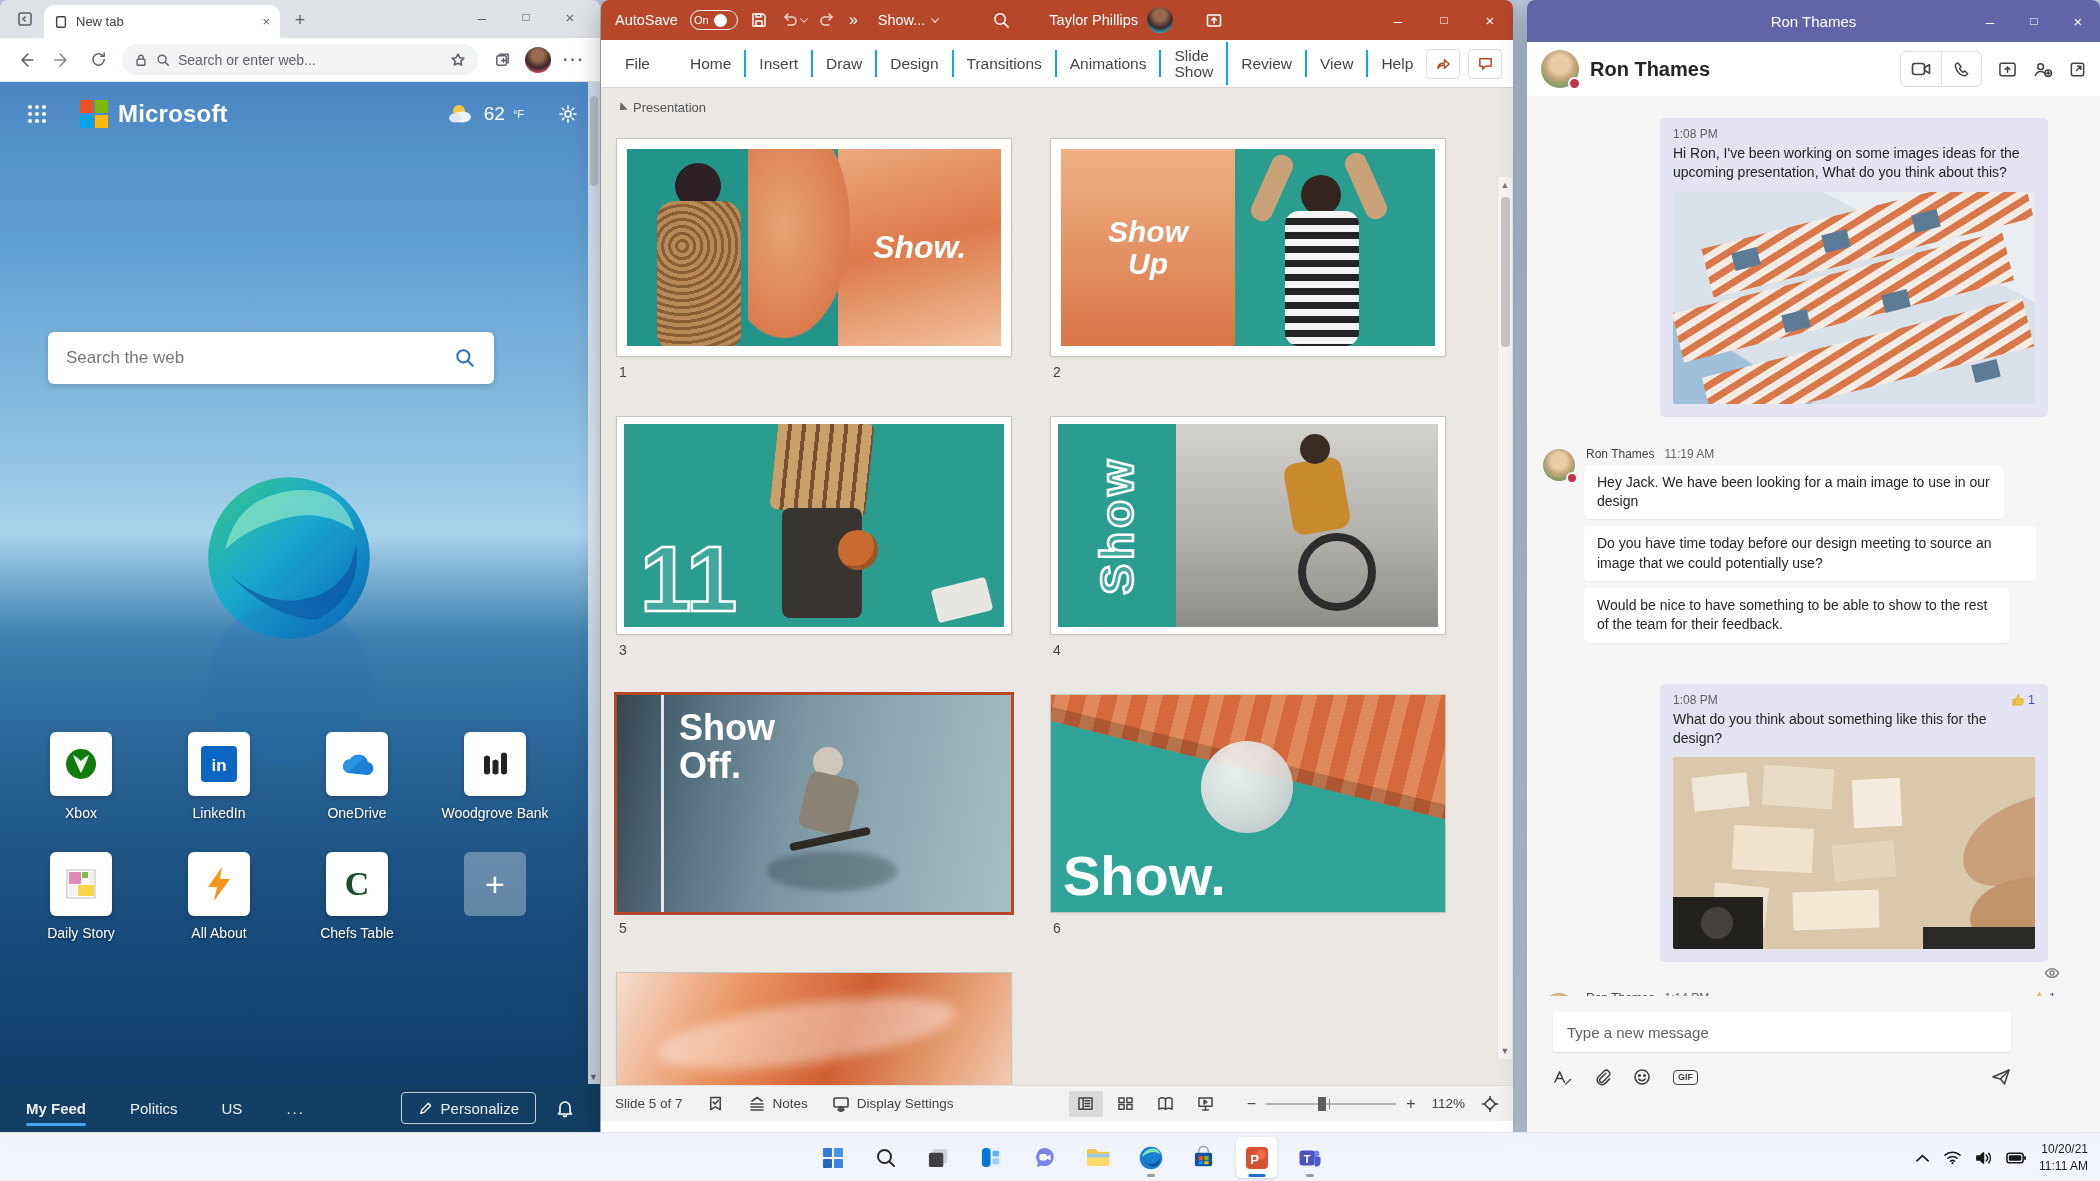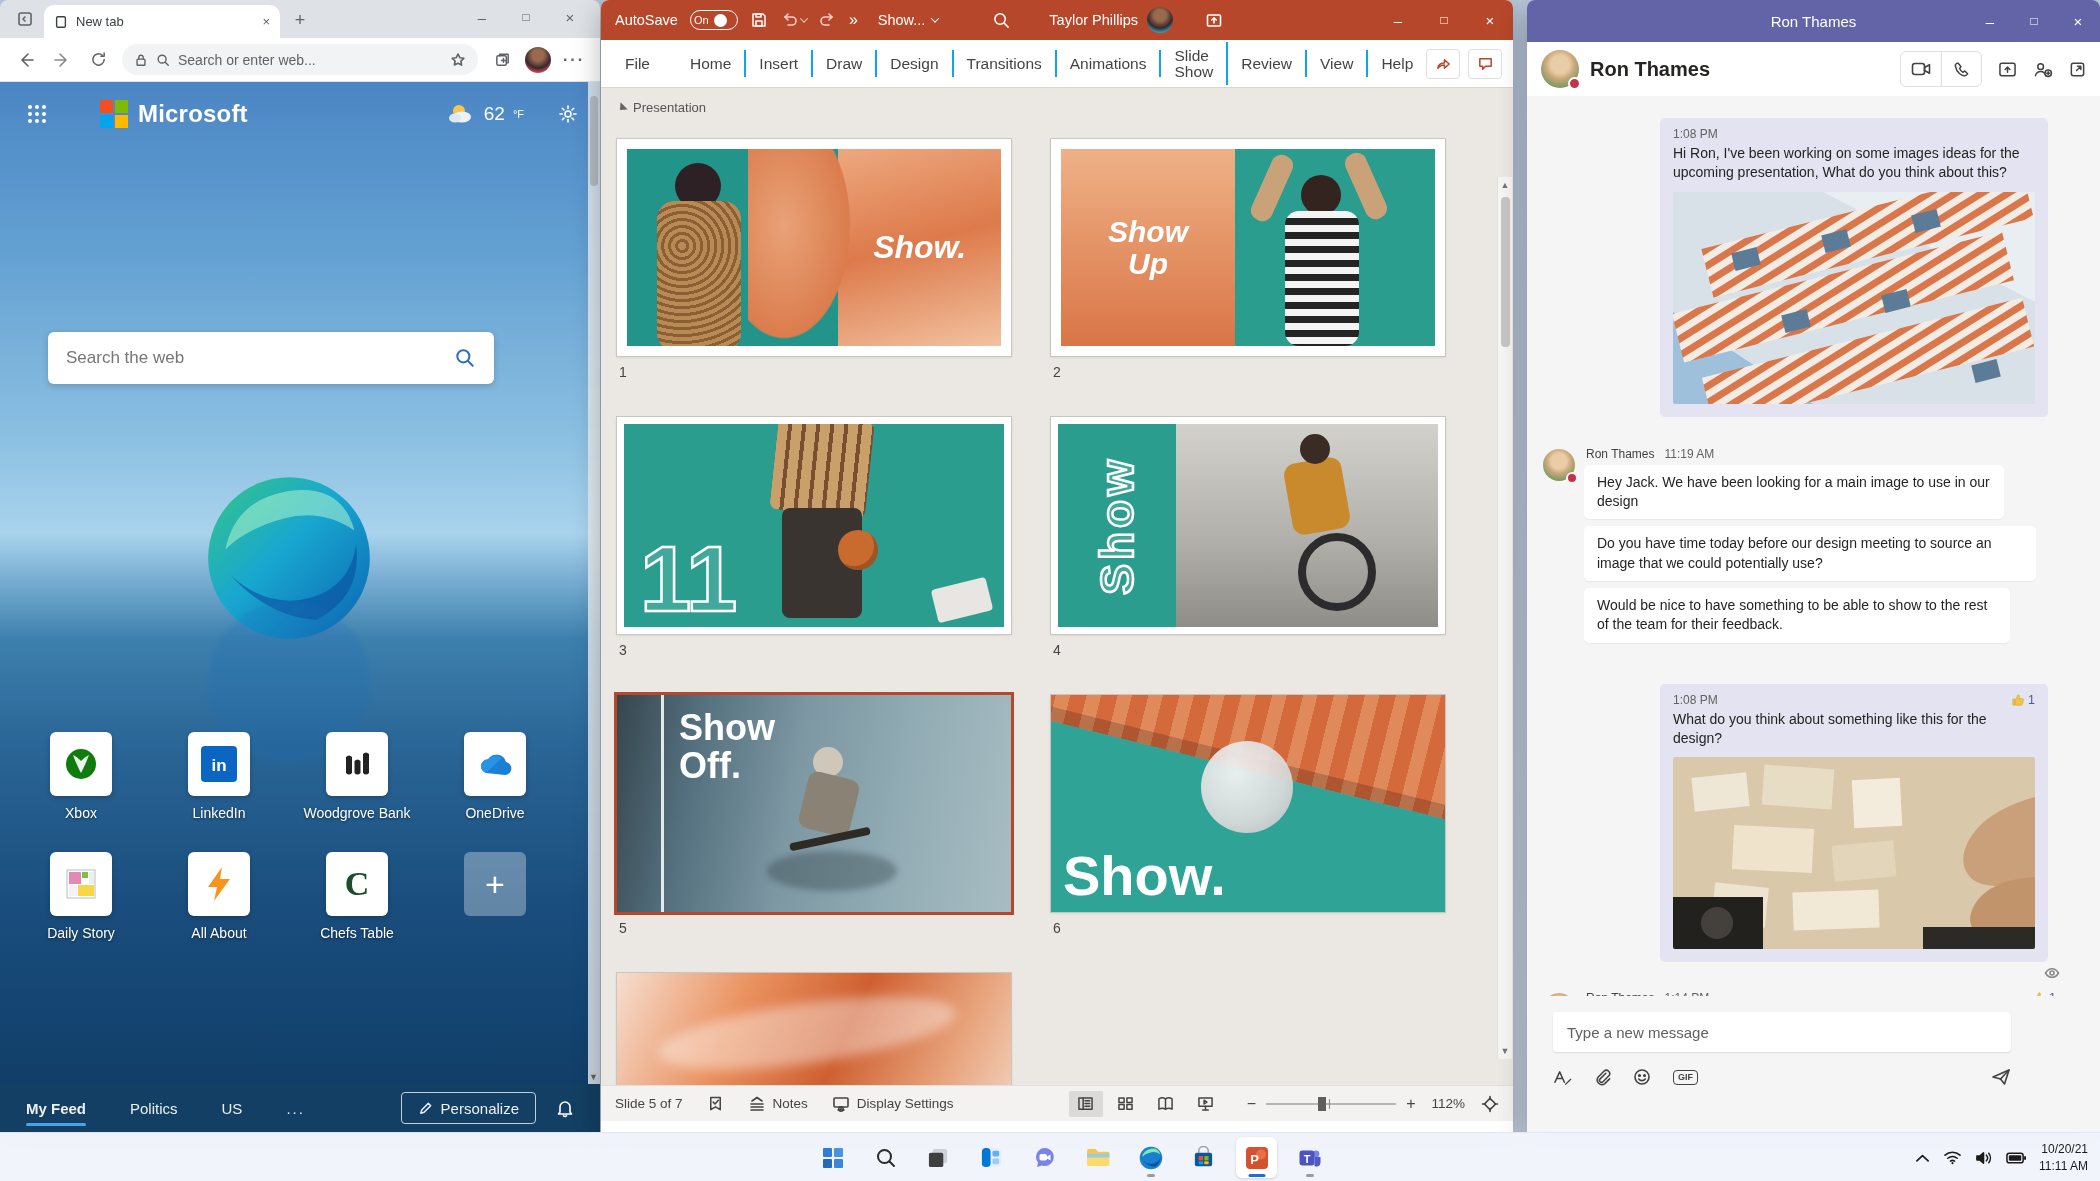--- a/index.html
+++ b/index.html
@@ -29,21 +29,21 @@
                border-bottom:1px solid #e2e2e2; color:#5f6368; }
   .tbtn { width:32px; height:32px; display:flex; align-items:center; justify-content:center; }
   .addr { flex:1; height:31px; background:#f1f3f4; border-radius:16px; display:flex; align-items:center;
           gap:8px; padding:0 12px; font-size:14px; color:#5f6368; margin:0 4px; overflow:hidden; white-space:nowrap; }
   .addr .grow { flex:1; }
   .e-avatar { width:26px; height:26px; border-radius:50%;
               background:radial-gradient(circle at 50% 32%,#9a6a4e 26%,#38282a 58%,#d04860 80%,#c23a52 100%); }
   .e-body { position:absolute; top:82px; left:0; right:0; bottom:0;
             background:linear-gradient(180deg,#4b86c4 0%,#63a0d2 16%,#8cc0e2 34%,#a9d3ec 43%,#7db1d4 47%,#3d80ae 53%,#2a6697 63%,#1a4e7e 78%,#0e3a63 100%); }
   .e-head { position:absolute; top:18px; left:26px; right:22px; display:flex; align-items:center; color:#fff; }
-  .mslogo { display:flex; align-items:center; gap:10px; margin-left:52px; }
+  .mslogo { display:flex; align-items:center; gap:10px; margin-left:32px; }
   .msq { display:grid; grid-template-columns:13px 13px; grid-gap:2px; }
   .msq i { width:13px; height:13px; }
   .msname { font-size:24px; font-weight:bold; letter-spacing:.2px; }
   .e-weather { margin-left:auto; display:flex; align-items:center; gap:8px; font-size:19px; }
   .e-weather sup { font-size:11px; }
   .e-gear { margin-left:34px; }
   .e-search { position:absolute; top:250px; left:48px; width:446px; height:52px; background:#fff; border-radius:6px;
               display:flex; align-items:center; padding:0 18px; box-shadow:0 2px 6px rgba(0,0,0,.18); }
   .e-search input { flex:1; border:none; outline:none; font-size:17px; color:#444; background:transparent;
                     font-family:"Liberation Sans",sans-serif; }
@@ -327,36 +327,36 @@
           <div class="tbox">
             <svg width="36" height="36" viewBox="0 0 36 36">
                 <rect width="36" height="36" rx="4" fill="#0A66C2"></rect>
                 <text x="18" y="25" font-size="17" font-weight="bold" fill="#fff" text-anchor="middle" font-family="Liberation Sans">in</text>
               </svg>
           </div>
           <span class="tlabel">LinkedIn</span>
         </div>
         <div class="tile">
           <div class="tbox">
+            <svg width="38" height="26" viewBox="0 0 38 26">
+                <path d="M10 22 a7 7 0 0 1 2-13.7 A10 10 0 0 1 30 11 a6.5 6.5 0 0 1-1 12.9z" fill="#1B7FD4"></path>
+                <path d="M10 22 a7 7 0 0 1 2-13.7 A10 10 0 0 1 26 7" fill="#2B9AE8" opacity=".8"></path>
+              </svg>
+          </div>
+          <span class="tlabel">OneDrive</span>
+        </div>
+        <div class="tile">
+          <div class="tbox">
             <svg width="30" height="30" viewBox="0 0 30 30">
                 <path d="M4 8 q3 -3 6 0 v16 q-3 3 -6 0z" fill="#222"></path>
                 <path d="M12.5 12 q3 -3 6 0 v12 q-3 3 -6 0z" fill="#222"></path>
                 <path d="M21 5 q3 -3 6 0 v19 q-3 3 -6 0z" fill="#222"></path>
               </svg>
           </div>
           <span class="tlabel">Woodgrove Bank</span>
-        </div>
-        <div class="tile">
-          <div class="tbox">
-            <svg width="38" height="26" viewBox="0 0 38 26">
-                <path d="M10 22 a7 7 0 0 1 2-13.7 A10 10 0 0 1 30 11 a6.5 6.5 0 0 1-1 12.9z" fill="#1B7FD4"></path>
-                <path d="M10 22 a7 7 0 0 1 2-13.7 A10 10 0 0 1 26 7" fill="#2B9AE8" opacity=".8"></path>
-              </svg>
-          </div>
-          <span class="tlabel">OneDrive</span>
         </div>
       </div>
       <div class="tiles" style="top:770px;">
         <div class="tile">
           <div class="tbox">
             <svg width="32" height="32" viewBox="0 0 32 32">
                 <rect x="2" y="2" width="28" height="28" fill="#fff" stroke="#bbb"></rect>
                 <rect x="4" y="4" width="12" height="12" fill="#e48ab2"></rect>
                 <rect x="17" y="4" width="6" height="6" fill="#7ac143"></rect>
                 <rect x="24" y="4" width="5" height="12" fill="#eee"></rect>

